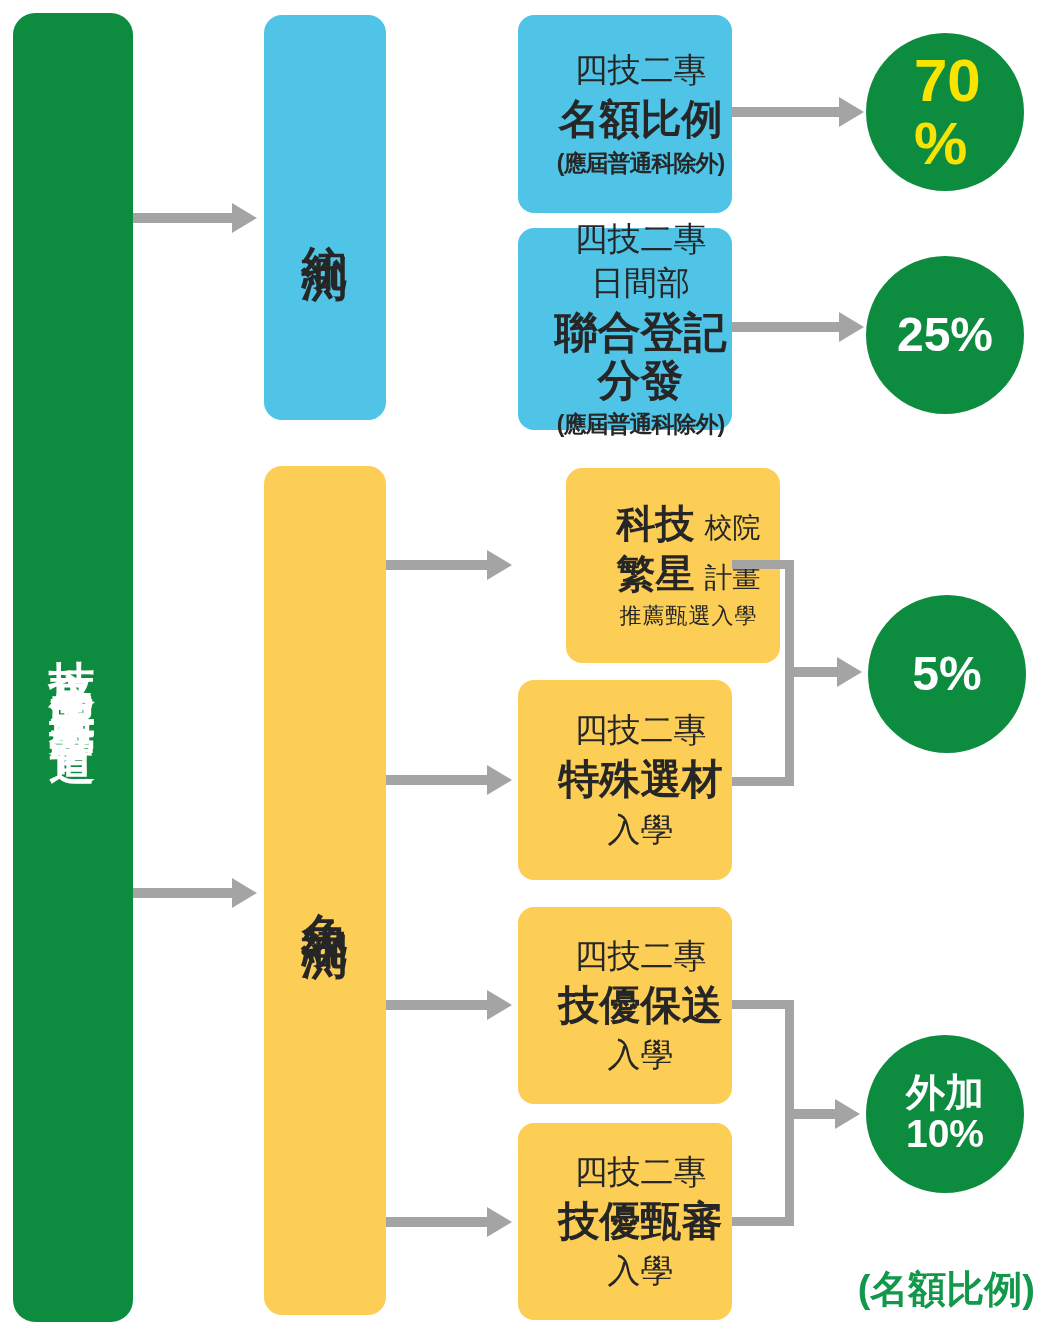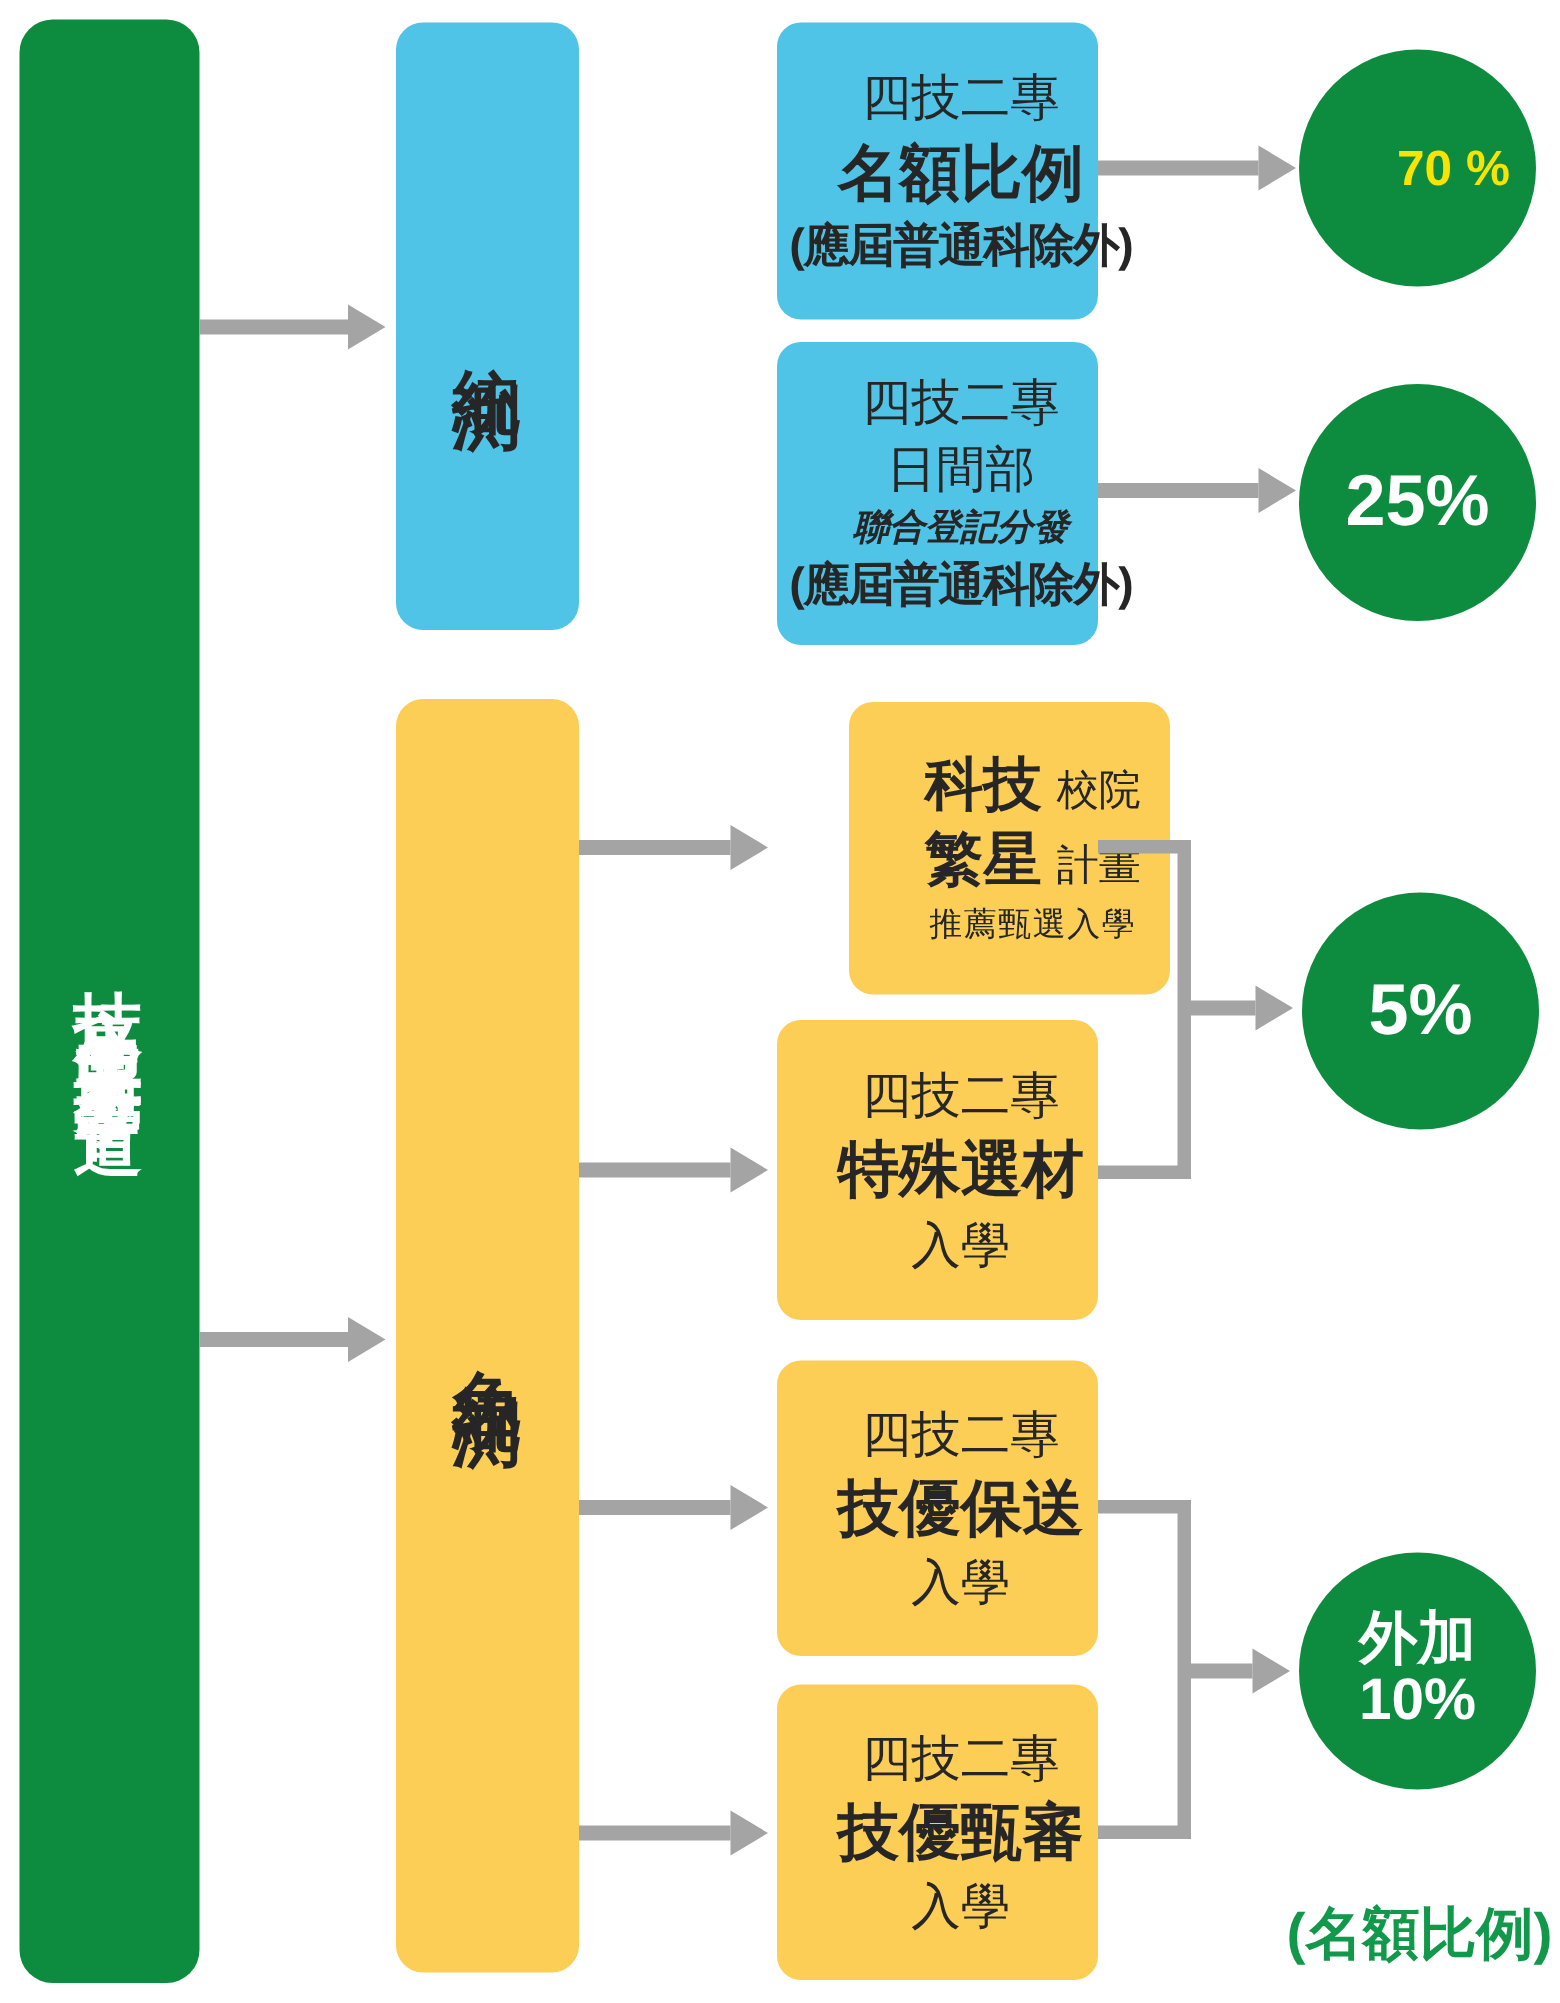--- a/index.html
+++ b/index.html
@@ -31,34 +31,34 @@
   .pbox.yellow{background:var(--yellow);}
   .b1{top:15px;height:198px;gap:9px;}
   .b2{top:228px;height:202px;gap:8px;}
   .b3{top:468px;height:195px;gap:8px;margin-left:48px;}
   .b4{top:680px;height:200px;gap:9px;}
   .b5{top:907px;height:197px;gap:9px;}
   .b6{top:1123px;height:197px;gap:9px;}
   .t-light-lg{font-size:33px;font-weight:400;line-height:1.1;}
   .t-light-md{font-size:22px;font-weight:400;line-height:1.1;letter-spacing:1px;}
   .t-bold-xl{font-size:41px;font-weight:700;line-height:1.1;}
-  .t-bold-lg{font-size:24px;font-weight:700;line-height:1.1;font-style:italic;}
-  .t-bold-sm{font-size:31px;font-weight:700;line-height:1.1;letter-spacing:-1px;white-space:nowrap;}
+  .t-bold-lg{font-size:43px;font-weight:700;line-height:1.1;}
+  .t-bold-sm{font-size:23px;font-weight:700;line-height:1.1;letter-spacing:-1px;white-space:nowrap;}
   .mixrow{display:flex;align-items:baseline;gap:10px;line-height:1.1;}
   .mix-bold{font-size:39px;font-weight:700;}
   .mix-light{font-size:28px;font-weight:400;}
 
   
   .circle{position:absolute;width:158px;height:158px;border-radius:50%;background:var(--green);display:flex;flex-direction:column;align-items:center;justify-content:center;}
   .c1{left:866px;top:33px;}
   .c2{left:866px;top:256px;}
   .c3{left:868px;top:595px;}
   .c4{left:866px;top:1035px;}
   .pct{color:#ffffff;font-weight:700;font-size:48px;line-height:1.05;}
-  .pct.big{font-size:33px;color:var(--pct-yellow);margin-left:48px;}
+  .pct.big{font-size:60px;color:var(--pct-yellow);margin-left:48px;}
   .pct.two{font-size:39px;}
 
   
   .arrow{position:absolute;height:30px;display:flex;align-items:center;}
   .arrow .shaft{flex:1;height:10px;background:var(--gray);}
   .arrow .head{width:0;height:0;border-top:15px solid transparent;border-bottom:15px solid transparent;border-left:25px solid var(--gray);}
   .a1{left:133px;top:203px;width:124px;}
   .a2{left:133px;top:878px;width:124px;}
   .a3{left:732px;top:97px;width:132px;}
   .a4{left:732px;top:312px;width:132px;}

